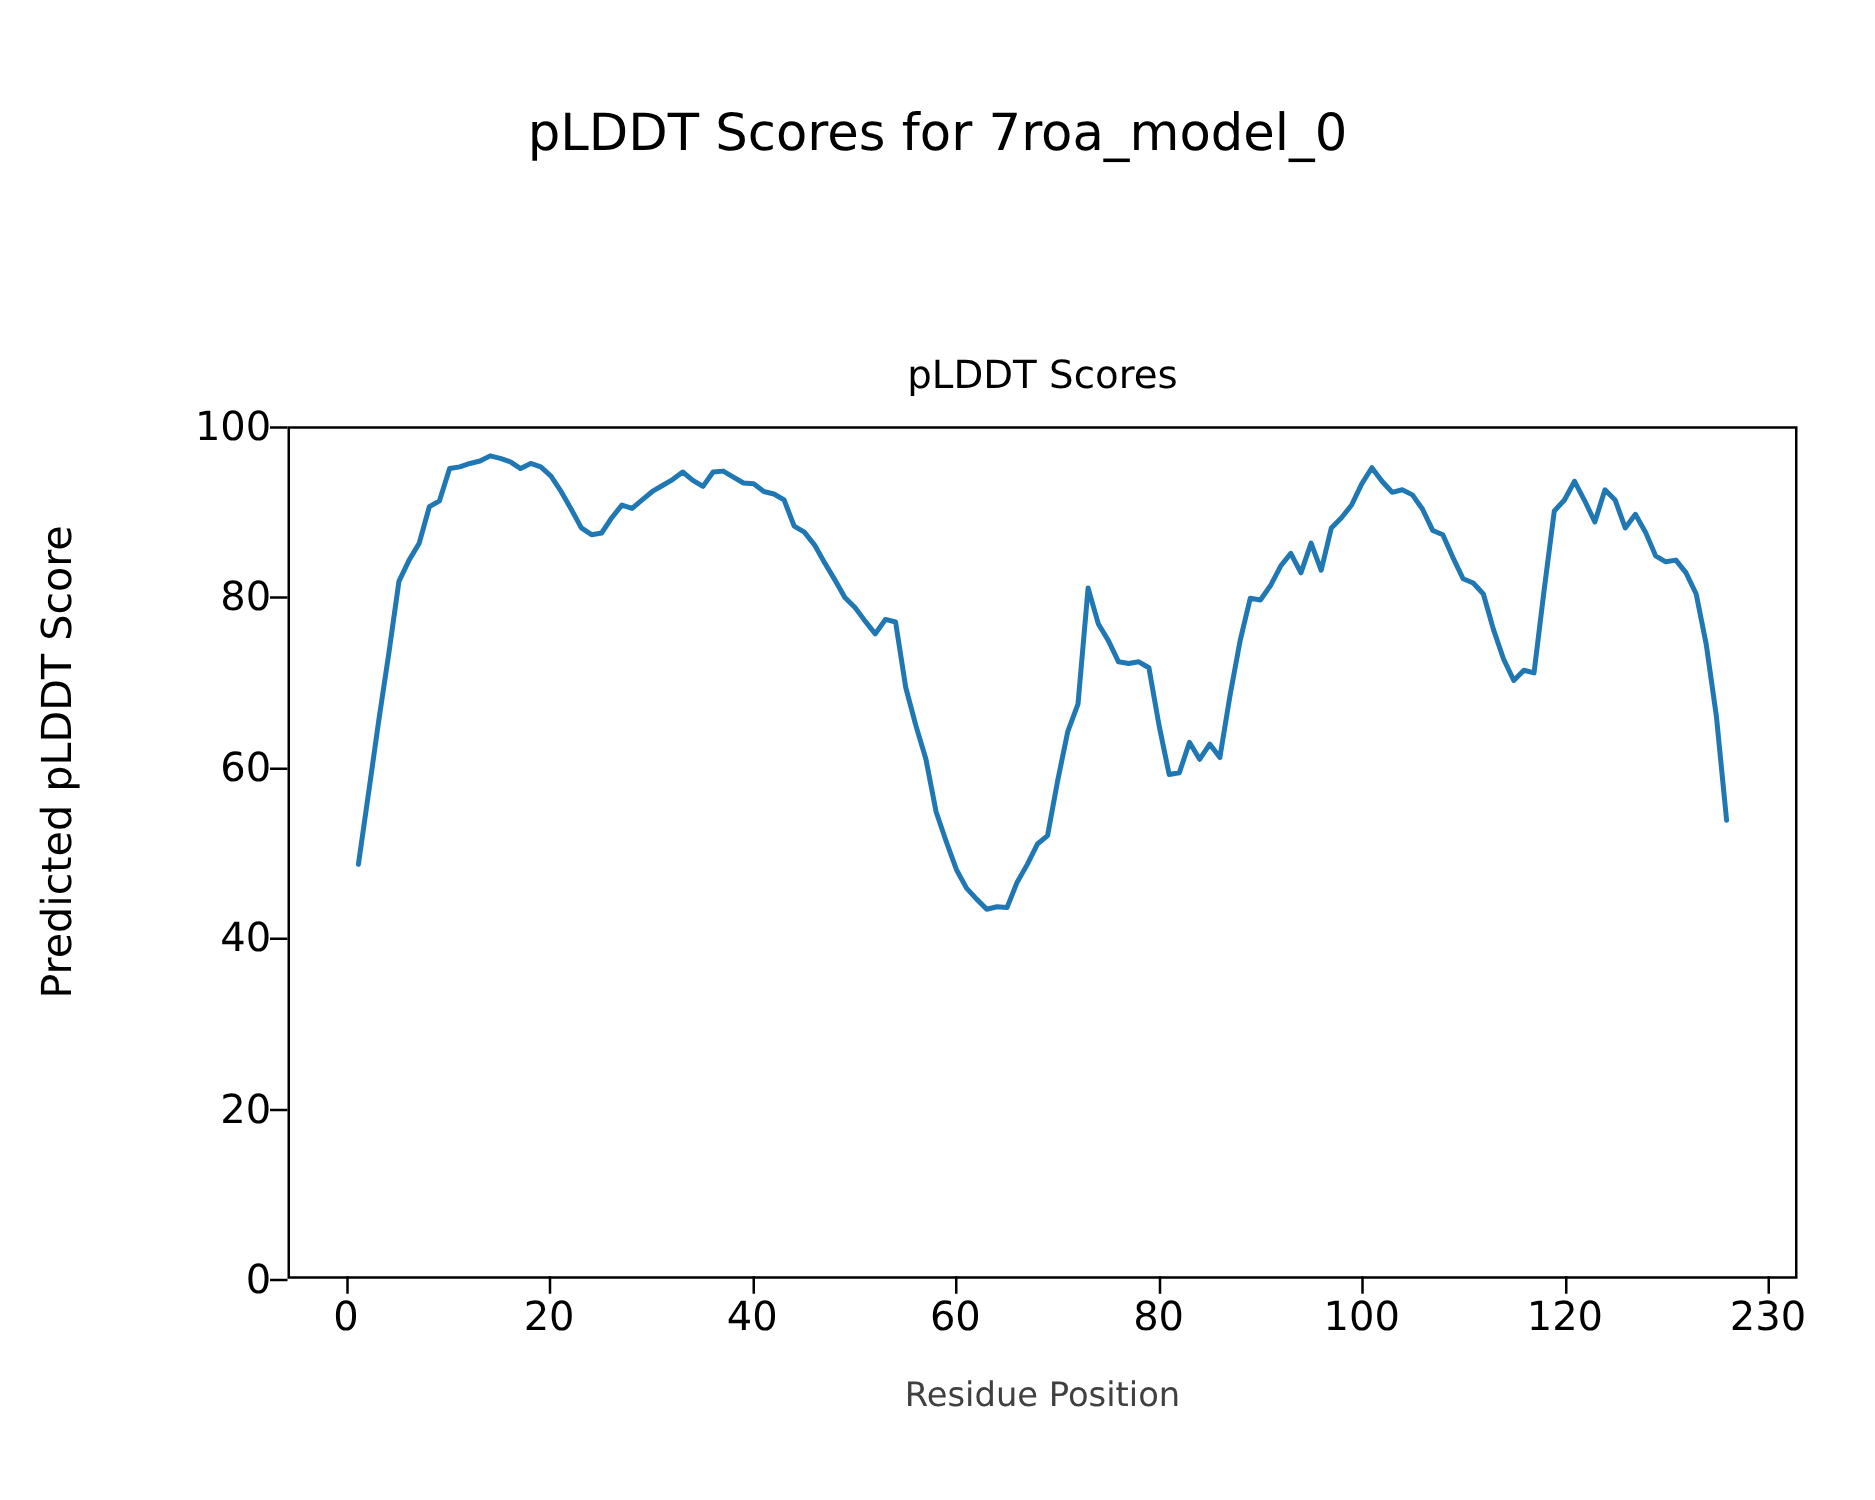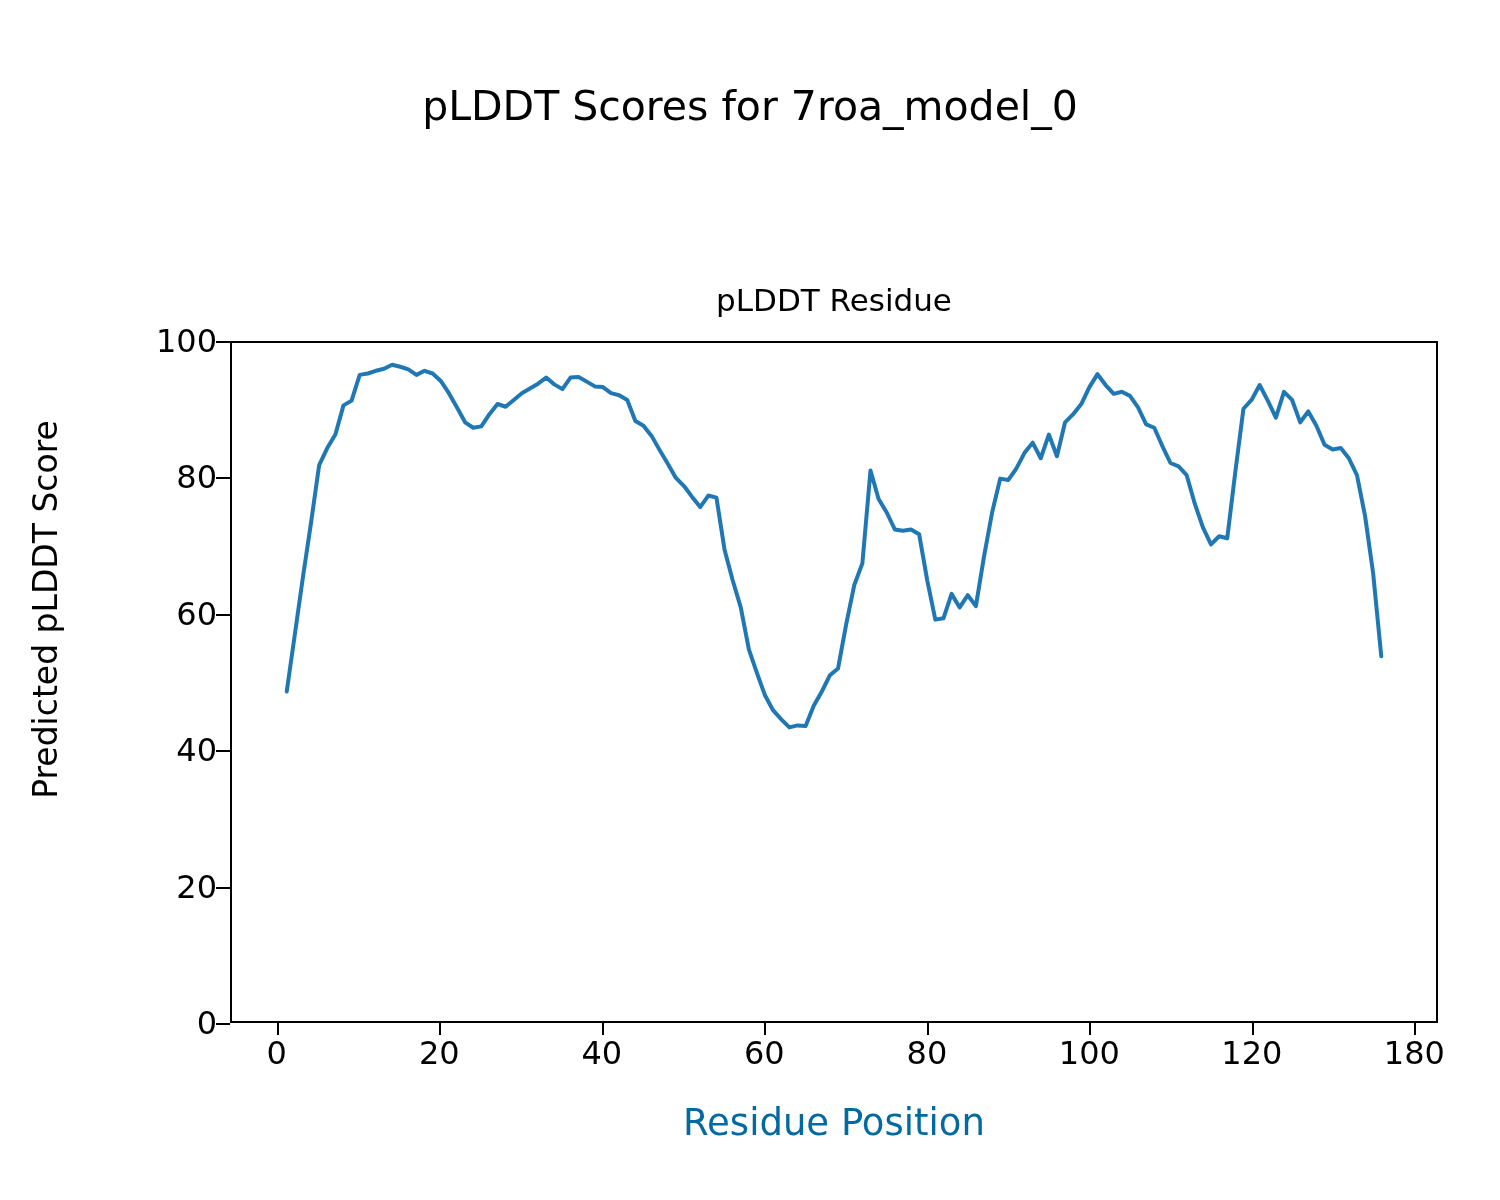--- a/index.html
+++ b/index.html
@@ -71,22 +71,22 @@
     transform-origin: center center;
     color: #000000;
     white-space: nowrap;
   }
   #xlabel {
     position: absolute;
     left: 230px;
     top: 1101px;
     width: 1208px;
     text-align: center;
-    font-size: 37px;
-    color: #0369a1;
+    font-size: 27px;
+    color: #404040;
   }
   .ytick-label {
     position: absolute;
     right: 1283px;
     width: 120px;
     text-align: right;
     font-size: 32px;
     color: #000000;
     line-height: 1;
   }
@@ -115,21 +115,21 @@
     border-left: 2.2px solid #000000;
   }
 </style>
 </head>
 <body>
 
 <div id="figure">
 
   <div id="suptitle">pLDDT Scores for 7roa_model_0</div>
 
-  <div id="axes-title">pLDDT Residue</div>
+  <div id="axes-title">pLDDT Scores</div>
 
   <div id="ylabel">Predicted pLDDT Score</div>
   <div id="xlabel">Residue Position</div>
 
   <div class="ytick-mark" style="top:1023px;"></div>
   <div class="ytick-label" style="top:1007px;">0</div>
   <div class="ytick-mark" style="top:886.6px;"></div>
   <div class="ytick-label" style="top:870.6px;">20</div>
   <div class="ytick-mark" style="top:750.2px;"></div>
   <div class="ytick-label" style="top:734.2px;">40</div>
@@ -148,21 +148,21 @@
   <div class="xtick-label" style="left:601.8px;">40</div>
   <div class="xtick-mark" style="left:764.3px;"></div>
   <div class="xtick-label" style="left:764.3px;">60</div>
   <div class="xtick-mark" style="left:926.9px;"></div>
   <div class="xtick-label" style="left:926.9px;">80</div>
   <div class="xtick-mark" style="left:1089.4px;"></div>
   <div class="xtick-label" style="left:1089.4px;">100</div>
   <div class="xtick-mark" style="left:1251.9px;"></div>
   <div class="xtick-label" style="left:1251.9px;text-align:center;">120</div>
   <div class="xtick-mark" style="left:1414.4px;"></div>
-  <div class="xtick-label" style="left:1414.4px;">180</div>
+  <div class="xtick-label" style="left:1414.4px;">230</div>
 
   <div id="plot-area">
     <svg id="plot-svg" viewBox="0 0 1208 682" preserveAspectRatio="none">
       <polyline id="plddt-line" fill="none" stroke="#1f77b4" stroke-width="4" stroke-linejoin="round" stroke-linecap="round" vector-effect="non-scaling-stroke" points="54.91,350.55 63.04,293.26 71.18,235.29 79.31,180.73 87.45,122.76 95.58,105.71 103.72,92.07 111.85,62.74 119.99,57.97 128.12,32.05 136.26,30.69 144.39,27.96 152.53,25.92 160.66,21.82 168.79,23.87 176.93,26.60 185.06,32.05 193.20,27.96 201.33,30.69 209.47,38.19 217.60,50.47 225.74,64.79 233.87,79.79 242.01,85.25 250.14,83.89 258.28,71.61 266.41,61.38 274.55,64.11 282.68,57.29 290.81,50.47 298.95,45.69 307.08,40.92 315.22,34.78 323.35,41.60 331.49,46.38 339.62,34.78 347.76,34.10 355.89,38.87 364.03,43.65 372.16,44.33 380.30,50.47 388.43,52.51 396.57,57.29 404.70,78.43 412.84,83.20 420.97,93.43 429.10,107.76 437.24,121.40 445.37,135.72 453.51,143.90 461.64,154.81 469.78,165.04 477.91,153.45 486.05,155.50 494.18,208.01 502.32,238.70 510.45,265.98 518.59,308.26 526.72,332.13 534.86,354.64 542.99,369.64 551.12,378.51 559.26,386.69 567.39,384.65 575.53,385.33 583.66,364.87 591.80,350.55 599.93,334.18 608.07,327.36 616.20,283.03 624.34,243.47 632.47,221.65 640.61,128.22 648.74,156.86 656.88,170.50 665.01,187.55 673.14,188.91 681.28,187.55 689.41,192.32 697.55,238.70 705.68,278.26 713.82,276.89 721.95,252.34 730.09,265.98 738.22,253.70 746.36,264.62 754.49,214.83 762.63,170.50 770.76,136.40 778.90,137.76 787.03,126.17 795.16,110.48 803.30,100.25 811.43,115.94 819.57,92.07 827.70,113.89 835.84,79.79 843.97,71.61 852.11,61.38 860.24,44.33 868.38,31.37 876.51,42.28 884.65,51.15 892.78,49.10 900.92,53.20 909.05,64.79 917.19,81.84 925.32,85.25 933.45,103.66 941.59,120.71 949.72,124.12 957.86,132.99 965.99,161.63 974.13,185.50 982.26,202.55 990.40,194.37 998.53,196.42 1006.67,129.58 1014.80,66.15 1022.94,57.29 1031.07,42.28 1039.21,57.97 1047.34,75.02 1055.47,49.10 1063.61,57.29 1071.74,79.79 1079.88,68.88 1088.01,83.20 1096.15,102.30 1104.28,107.07 1112.42,105.71 1120.55,115.94 1128.69,132.99 1136.82,173.91 1144.96,231.88 1153.09,315.08"></polyline>
     </svg>
   </div>
 
 </div>
 
 </body></html>

